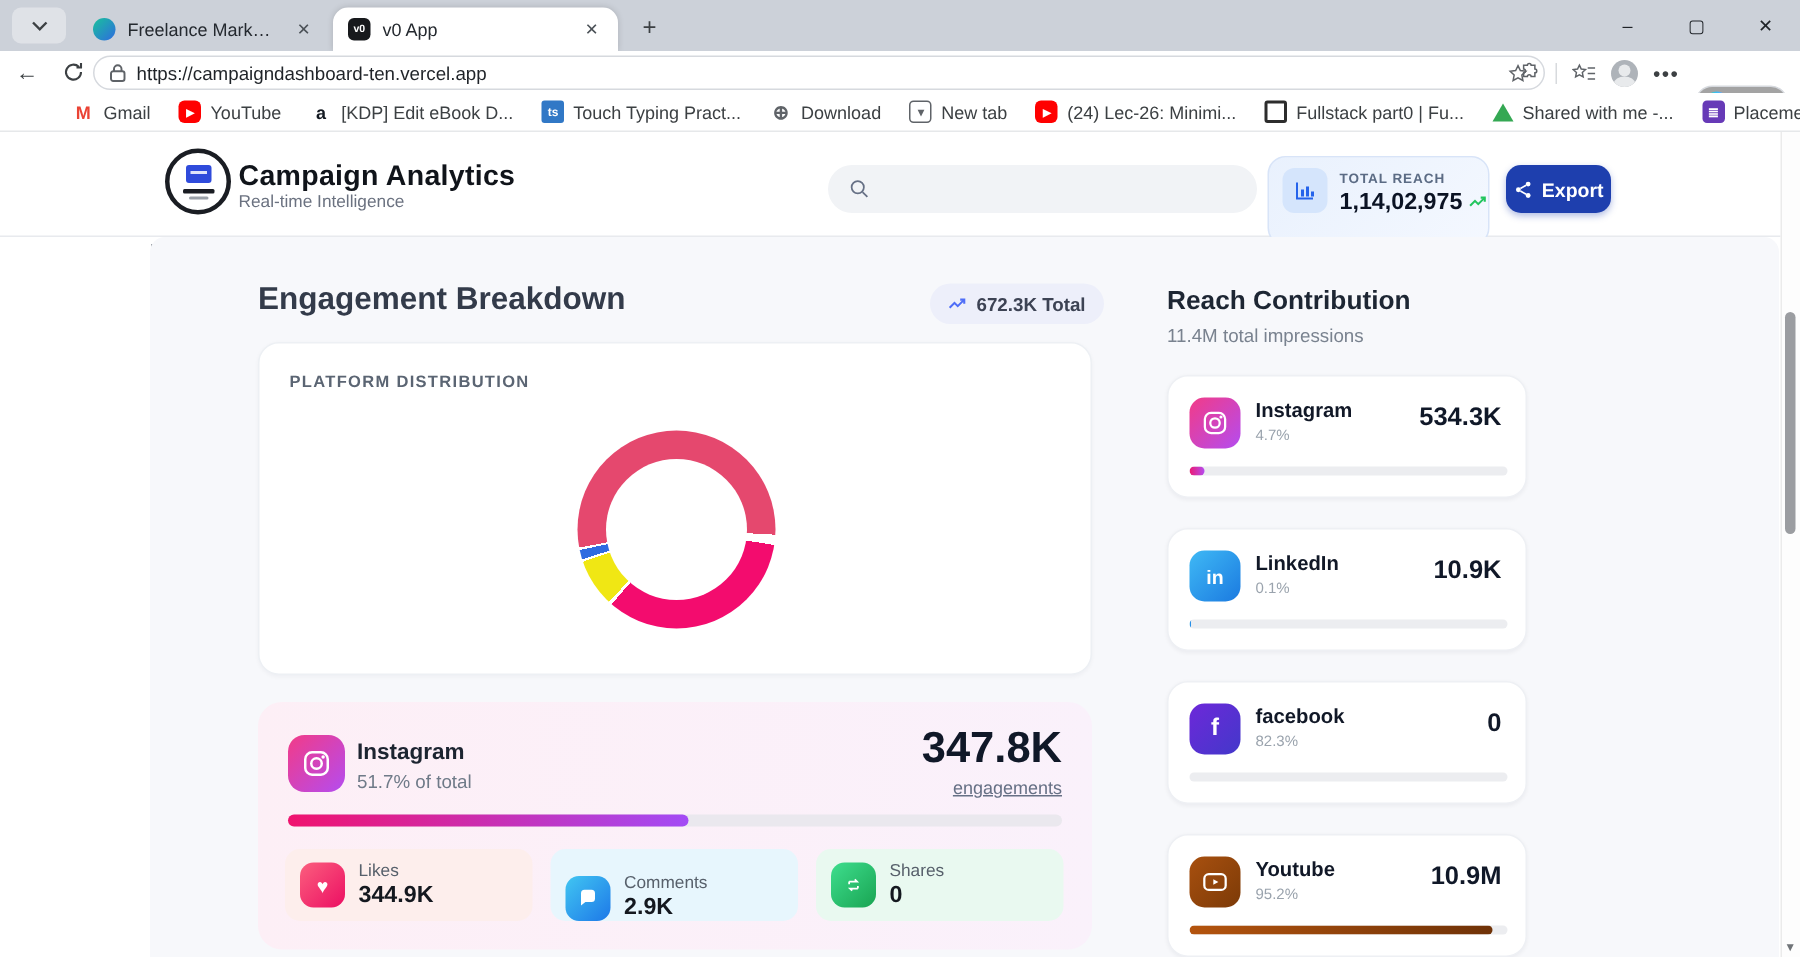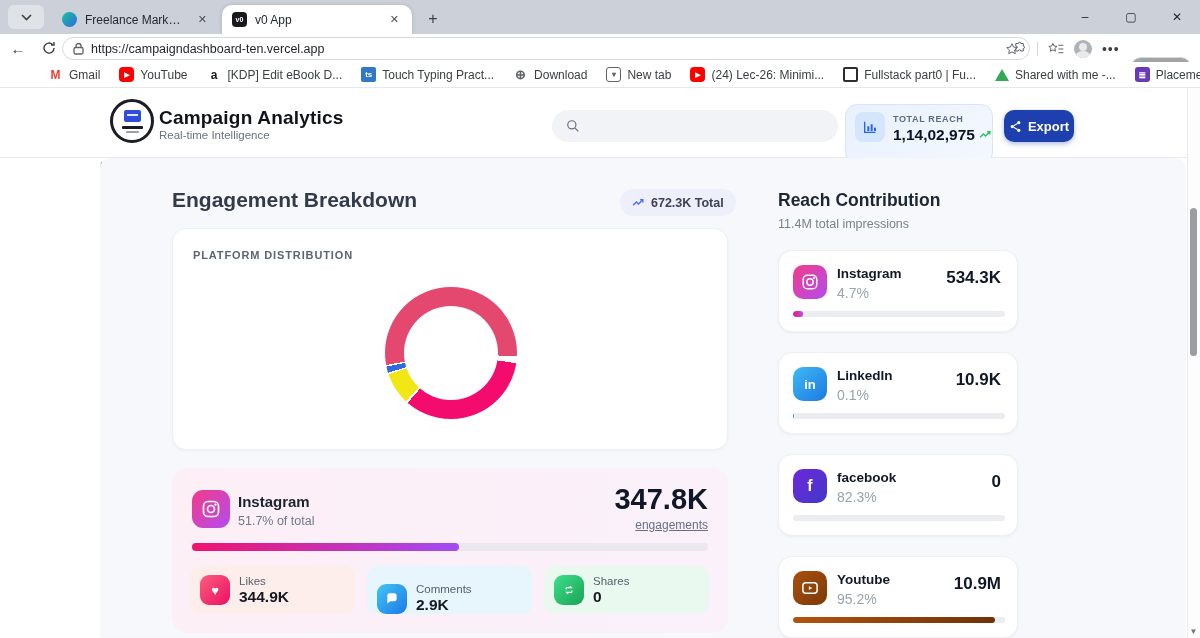--- a/index.html
+++ b/index.html
@@ -93,21 +93,21 @@
   .ti-comments { background:linear-gradient(135deg,#41c6f2,#1d78e8); }
   .ti-shares { background:linear-gradient(135deg,#3ede8e,#19a452); }
   .tile-label { font-size:11.5px; color:#57606b; }
   .tile-value { font-size:15.5px; font-weight:bold; color:#14181f; margin-top:1px; }
 
   .rc-head { position:absolute; left:778px; top:190px; font-size:17.5px; font-weight:bold; color:#1d2633; }
   .rc-sub { position:absolute; left:778px; top:217px; font-size:12.5px; color:#79828f; }
   .rc-card { position:absolute; left:778px; width:240px; height:82px; background:#fff; border:1px solid #eef0f4; border-radius:14px; box-shadow:0 1px 3px rgba(16,24,40,.05); }
   .rc-ico { position:absolute; left:14px; top:14px; width:34px; height:34px; border-radius:10px; display:flex; align-items:center; justify-content:center; color:#fff; font-weight:bold; }
   .rc-name { position:absolute; left:58px; top:15px; font-size:13.5px; font-weight:bold; color:#111827; }
-  .rc-pct { position:absolute; left:58px; top:34px; font-size:14px; color:#9aa3ad; }
+  .rc-pct { position:absolute; left:58px; top:34px; font-size:10px; color:#9aa3ad; }
   .rc-val { position:absolute; right:16px; top:17px; font-size:17px; font-weight:bold; color:#101828; }
   .rc-bar { position:absolute; left:14px; top:60px; width:212px; height:6px; border-radius:3px; background:#ecedf0; overflow:hidden; }
   .rc-fill { height:6px; border-radius:3px; }
   .fill-ig { background:linear-gradient(90deg,#ec1a72,#b44cf0); }
   .fill-li { background:linear-gradient(90deg,#3fb9f5,#1b7ae0); }
   .fill-fb { background:linear-gradient(90deg,#6d28d9,#4338ca); }
   .fill-yt { background:linear-gradient(90deg,#b4540e,#6f3207); }
   .ico-ig { background:linear-gradient(135deg,#f23b87,#b44cf0); }
   .ico-li { background:linear-gradient(135deg,#3fb9f5,#1b7ae0); font-size:13px; }
   .ico-fb { background:linear-gradient(135deg,#6d28d9,#4338ca); font-size:16px; }

